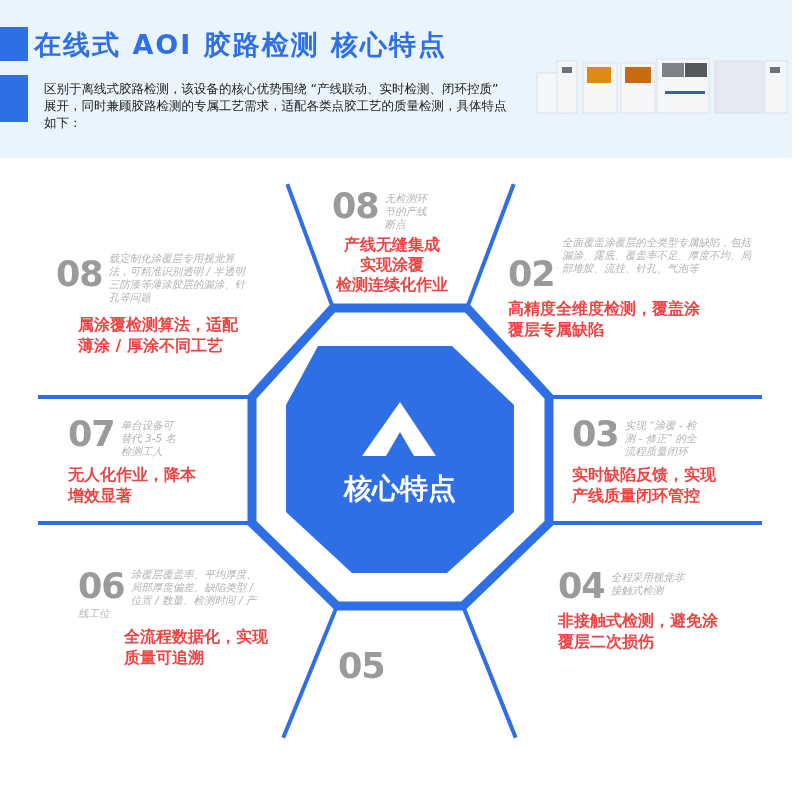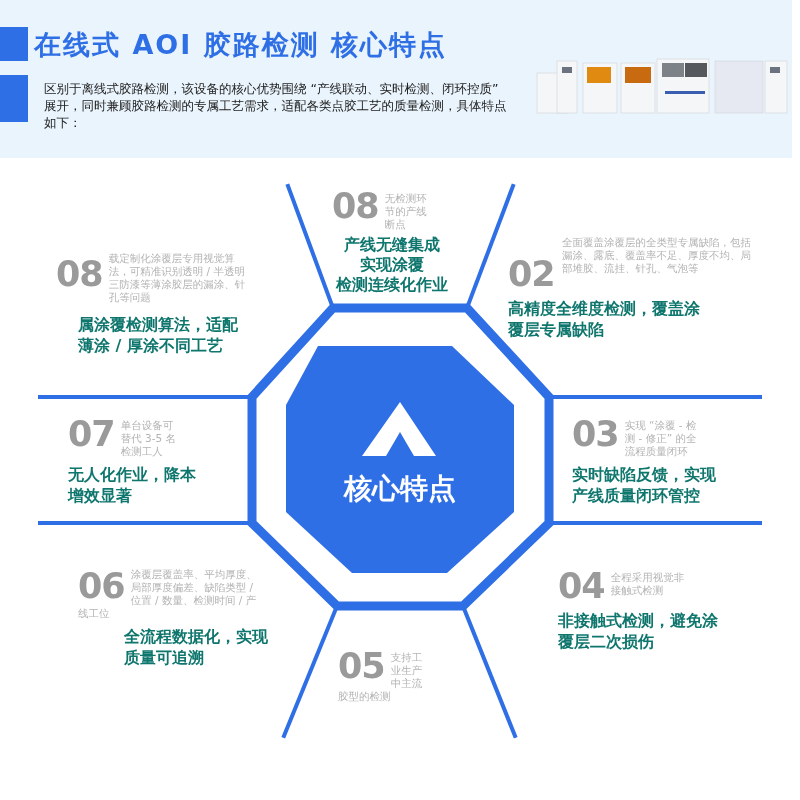--- a/index.html
+++ b/index.html
@@ -7,22 +7,22 @@
          font-family:"DejaVu Sans","Liberation Sans",sans-serif; }
   .header { position:absolute; left:0; top:0; width:792px; height:158px; background:#eaf4fd; }
   .accent-bar { position:absolute; left:0; top:27px; width:28px; height:34px; background:#2f6fe6; }
   .accent-bar2 { position:absolute; left:0; top:75px; width:28px; height:47px; background:#2f6fe6; }
   .title { position:absolute; left:34px; top:28px; font-size:27px; font-weight:bold; color:#2f6fe6; letter-spacing:2px; white-space:nowrap; line-height:34px; }
   .intro { position:absolute; left:44px; top:80px; width:470px; font-size:12.5px; line-height:17px; color:#222; }
   .machine { position:absolute; left:535px; top:45px; width:255px; height:72px; }
   .lines { position:absolute; left:0; top:0; width:800px; height:800px; }
   .block { position:absolute; }
   .num { font-size:35px; font-weight:bold; color:#9a9a9a; line-height:36px; float:left; margin-right:6px; letter-spacing:-1px; }
-  .desc { font-size:10.5px; line-height:13px; color:#b3b3b3; }
-  .headline { clear:both; font-size:16px; font-weight:bold; color:#0f766e; line-height:21px; padding-top:4px; }
+  .desc { font-size:10.5px; line-height:13px; color:#b3b3b3;font-style:italic; }
+  .headline { clear:both; font-size:16px; font-weight:bold; color:#ef4444; line-height:21px; padding-top:4px; }
   .center-label { position:absolute; left:300px; top:470px; width:200px; text-align:center; font-size:28px; font-weight:bold; color:#ffffff; }
 </style>
 </head>
 <body>
 
 <div class="header">
   <div class="accent-bar"></div>
   <div class="accent-bar2"></div>
   <div class="title">在线式 AOI 胶路检测 核心特点</div>
   <div class="intro">区别于离线式胶路检测，该设备的核心优势围绕 “产线联动、实时检测、闭环控质” 展开，同时兼顾胶路检测的专属工艺需求，适配各类点胶工艺的质量检测，具体特点如下：</div>
@@ -126,14 +126,13 @@
   <div class="num">04</div>
   <div class="desc" style="width:130px; padding-top:3px;">全程采用视觉非接触式检测</div>
   <div class="headline" style="padding-top:6px;">
     <div>非接触式检测，避免涂</div>
     <div>覆层二次损伤</div>
   </div>
 </div>
 
 <div class="block" style="left:338px; top:648px; width:170px;">
   <div class="num">05</div>
-  <div class="desc" style="width:90px; padding-top:3px;">支持工业生产中主流胶型的检测</div>
 </div>
 
 </body></html>

